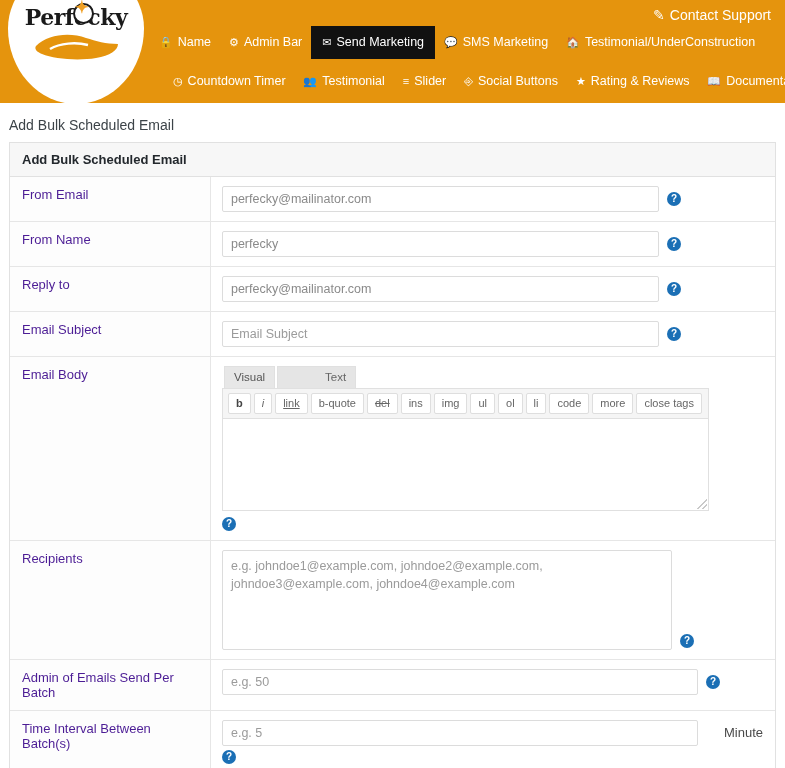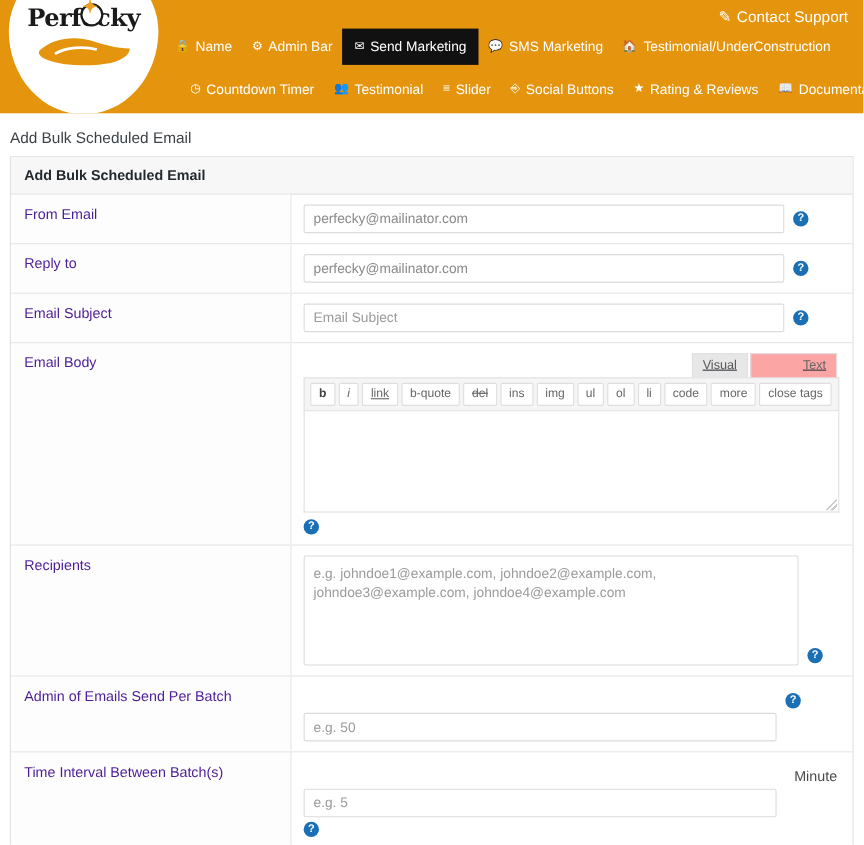--- a/index.html
+++ b/index.html
@@ -159,21 +159,21 @@
     border-radius: 2px;
     padding: 3px 8px;
     font-family: "Liberation Sans", sans-serif;
     font-size: 12.5px;
     color: #8a8a8a;
     background: #fff;
     outline: none;
   }
   input.tin::placeholder { color: #9b9b9b; }
   .w-wide { width: 437px; }
-  .w-narrow { width: 430px; margin-top: 24px; }
+  .w-narrow { width: 476px; }
 
   .help {
     display: inline-block;
     width: 14px; height: 14px;
     border-radius: 50%;
     background: #1b6fb5;
     color: #ffffff;
     font-size: 10px;
     font-weight: bold;
     line-height: 14px;
@@ -181,36 +181,35 @@
     font-family: "Liberation Sans", sans-serif;
     cursor: pointer;
     flex: 0 0 auto;
   }
   .help-sp { margin-left: 8px; margin-top: 6px; }
 
   
   .editor-area { width: 487px; position: relative; }
   .tabs {
     display: flex;
-    justify-content: flex-end;
+    justify-content: flex-start;
     padding-right: 2px;
-    text-decoration: underline;
   }
   .tab {
     font-size: 11.5px;
     color: #666;
     padding: 4px 9px 5px 9px;
     border: 1px solid #e0e0e0;
     border-bottom: none;
     background: #f1f1f1;
     margin-left: 2px;
     cursor: pointer;
   }
   .tab.sel { background: #e7e7e7; color: #555; }
-  .tab.alt { background: #fca5a5; padding-left: 47px; }
+  .tab.alt { background: #e5e5e5; padding-left: 47px; }
   .etoolbar {
     border: 1px solid #e0e0e0;
     background: #f5f5f5;
     padding: 4px 5px;
     display: flex;
     flex-wrap: wrap;
     gap: 3px;
   }
   .ebtn {
     border: 1px solid #dedede;
@@ -251,21 +250,21 @@
     font-family: "Liberation Sans", sans-serif;
     font-size: 12.5px;
     color: #8a8a8a;
     resize: none;
     outline: none;
     line-height: 1.45;
   }
   textarea.recip::placeholder { color: #9b9b9b; }
 
   .unit-lab {
-    margin-left: 16px;
+    margin-left: 26px;
     font-size: 13px;
     color: #4a4a4a;
     margin-top: 5px;
   }
 </style>
 </head>
 <body>
 
 <div class="header">
 
@@ -354,20 +353,29 @@
           <tr>
         <td class="lab">From Email</td>
         <td class="fld">
           <div class="fldrow">
             <input class="tin w-wide" type="text" value="perfecky@mailinator.com" style="">
             <span class="help help-sp">?</span>
           </div>
         </td>
       </tr>
 
+      <tr>
+        <td class="lab">From Name</td>
+        <td class="fld">
+          <div class="fldrow">
+            <input class="tin w-wide" type="text" value="perfecky" style="">
+            <span class="help help-sp">?</span>
+          </div>
+        </td>
+      </tr>
 
       <tr>
         <td class="lab">Reply to</td>
         <td class="fld">
           <div class="fldrow">
             <input class="tin w-wide" type="text" value="perfecky@mailinator.com" style="">
             <span class="help help-sp">?</span>
           </div>
         </td>
       </tr>

